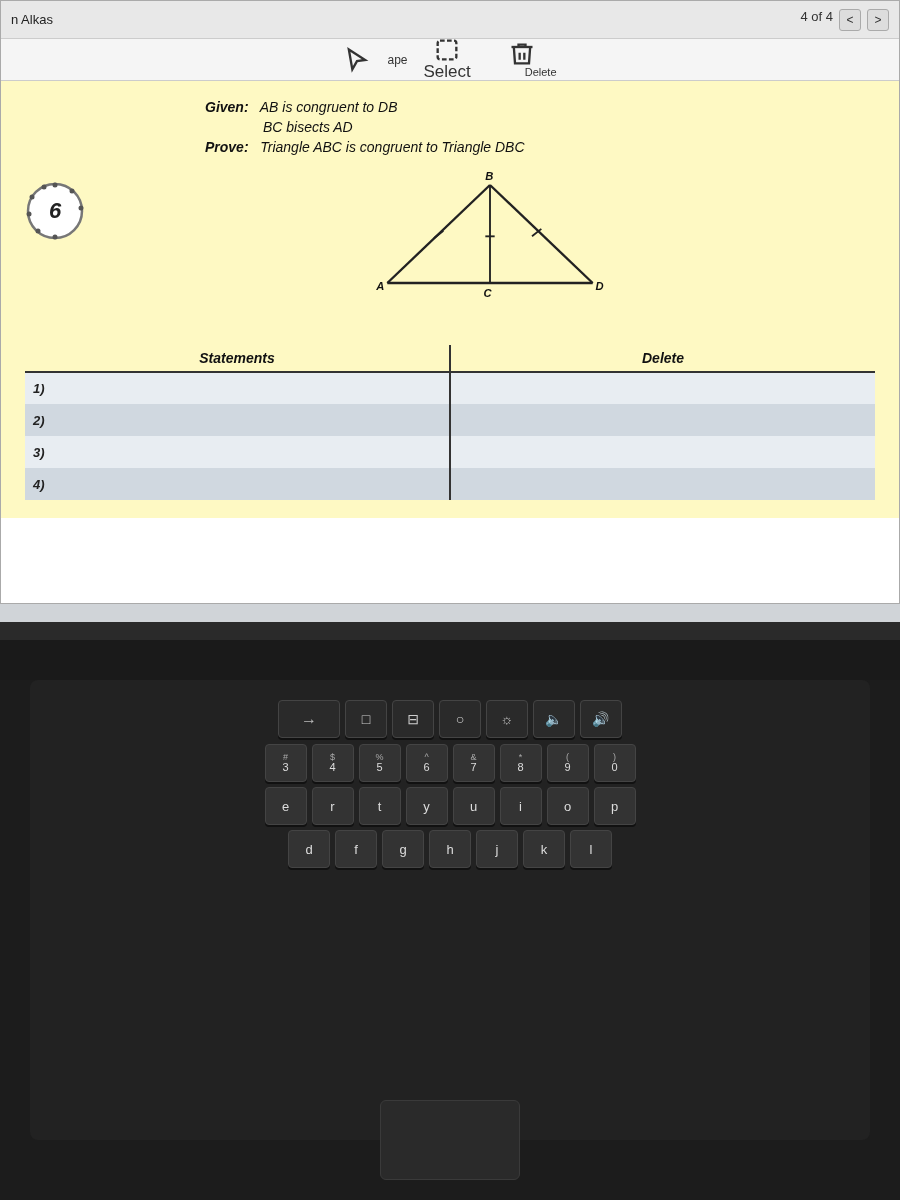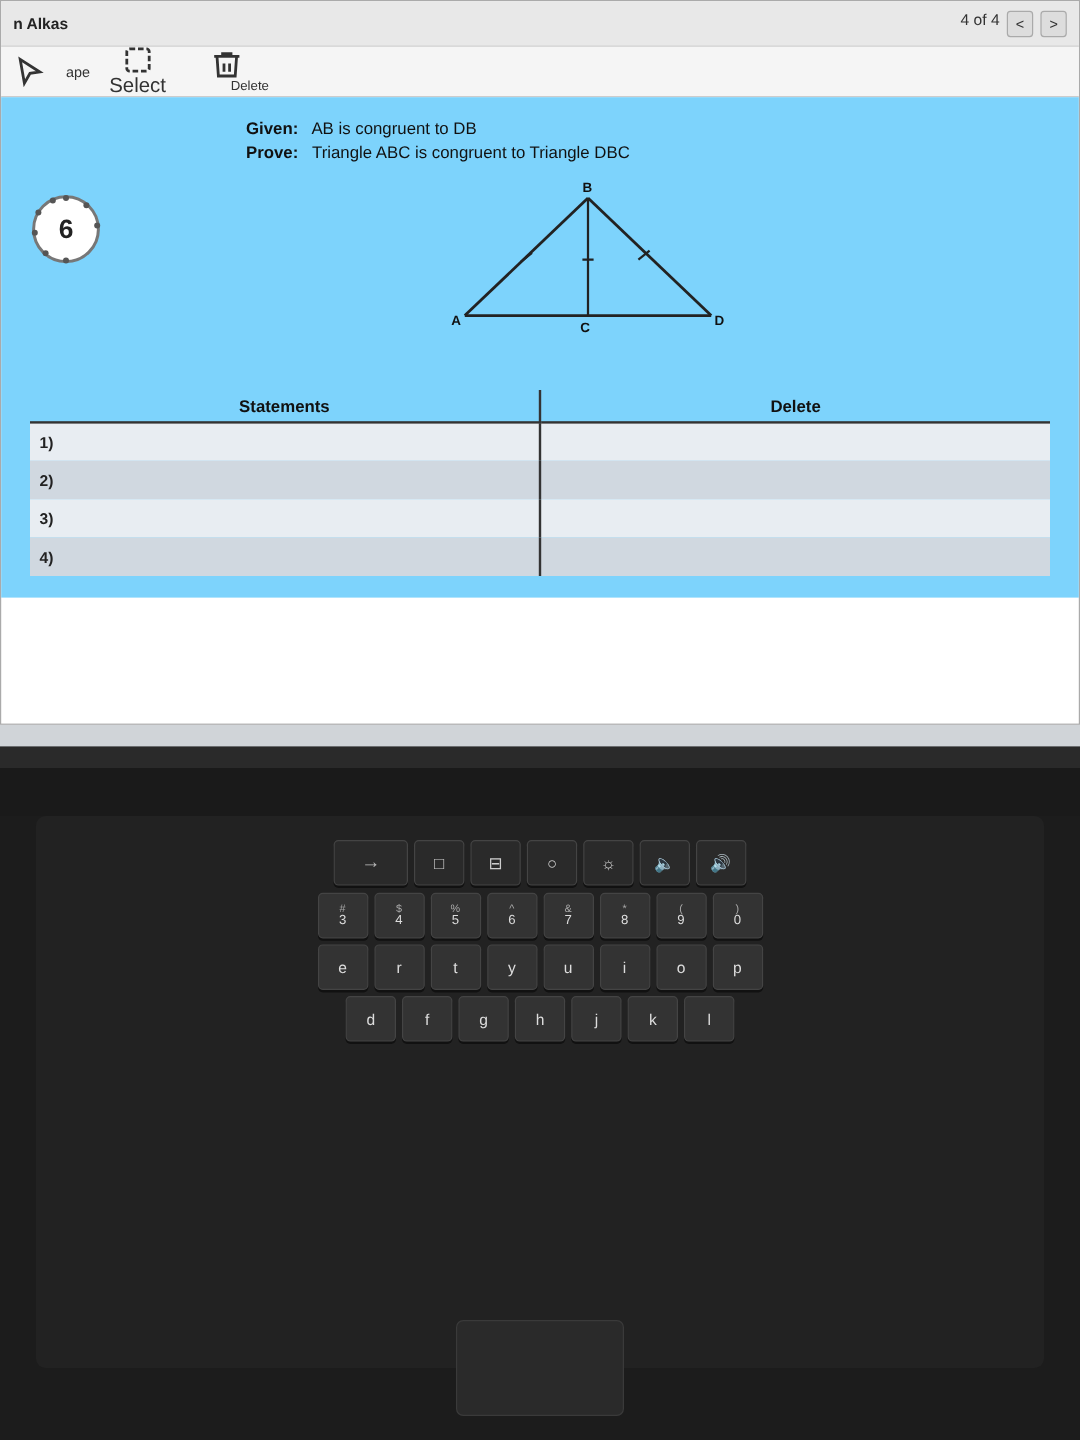--- a/index.html
+++ b/index.html
@@ -50,21 +50,21 @@
       align-items: center;
       height: 38px;
       background: #e8e8e8;
       border-bottom: 1px solid #ccc;
       padding: 0 10px;
       gap: 12px;
     }
 
     .app-title {
       font-size: 13px;
-      font-weight: bold;
+      font-weight: normal;
       color: #222;
       margin-right: 20px;
     }
 
     .page-indicator {
       font-size: 13px;
       color: #333;
       display: flex;
       gap: 6px;
       margin-left: auto;
@@ -86,20 +86,21 @@
 
     
     .toolbar {
       display: flex;
       align-items: center;
       height: 42px;
       background: #f5f5f5;
       border-bottom: 1px solid #ccc;
       padding: 0 10px;
       gap: 16px;
+      justify-content: center;
     }
 
     .toolbar-btn {
       display: flex;
       flex-direction: column;
       align-items: center;
       cursor: pointer;
       font-size: 11px;
       color: #333;
     }
@@ -108,21 +109,22 @@
       width: 28px;
       height: 24px;
       display: flex;
       align-items: center;
       justify-content: center;
     }
 
     
     .main-content {
       padding: 18px 24px;
-      background: #7dd3fc;
+      background: #fef9c3;
+      font-style: italic;
     }
 
     
     .given-prove {
       margin-bottom: 16px;
       margin-left: 180px;
     }
 
     .given-prove-line {
       font-size: 14px;
@@ -360,20 +362,23 @@
         </div>
       </div>
 
       <div class="main-content">
 
         <div class="given-prove">
           <div class="given-prove-line">
             <span class="label">Given:</span>
             &nbsp;
             <span>AB is congruent to DB</span>
+          </div>
+          <div class="given-prove-line" style="margin-left: 58px;">
+            <span>BC bisects AD</span>
           </div>
           <div class="given-prove-line">
             <span class="label">Prove:</span>
             &nbsp;
             <span>Triangle ABC is congruent to Triangle DBC</span>
           </div>
         </div>
 
         <div class="diagram-section">
 

